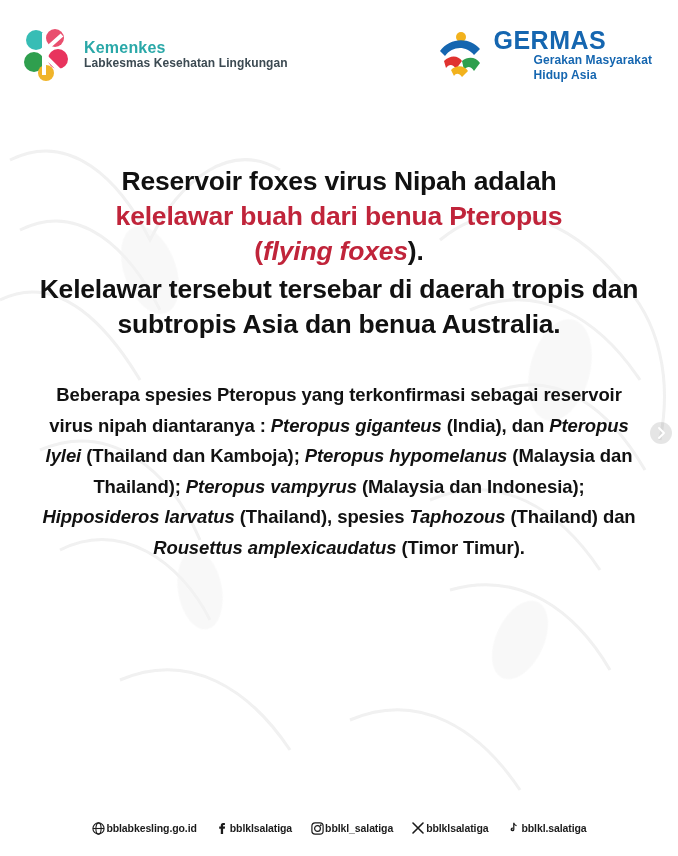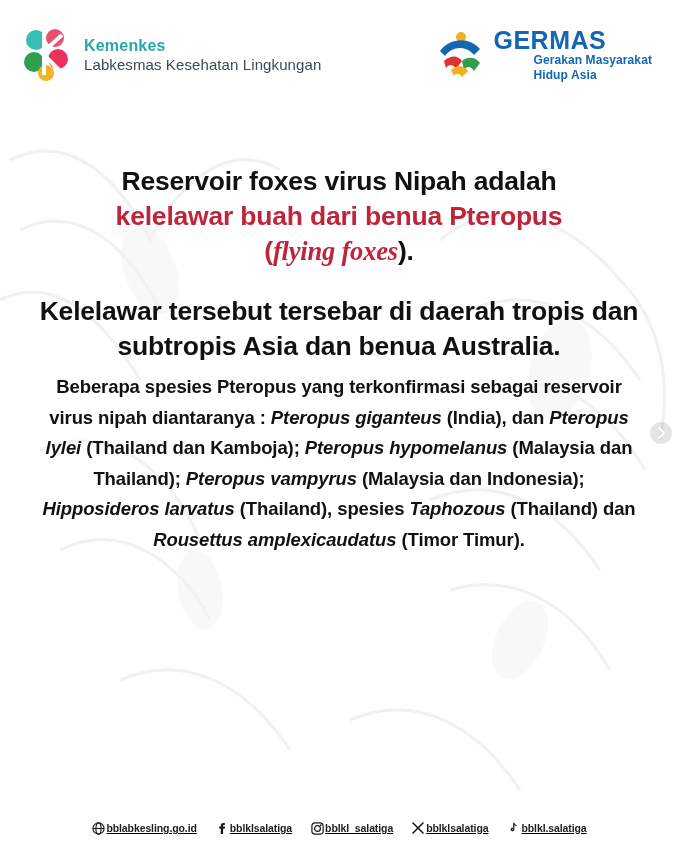--- a/index.html
+++ b/index.html
@@ -46,22 +46,22 @@
   }
   .kemenkes-logo { width: 52px; height: 52px; flex: none; }
   .kemenkes-text { line-height: 1.15; }
   .kemenkes-title {
     font-size: 16px;
     font-weight: bold;
     color: #2aa8a8;
     letter-spacing: .2px;
   }
   .kemenkes-sub {
-    font-size: 15px;
-    font-weight: normal;
+    font-size: 12px;
+    font-weight: bold;
     color: #3c4a52;
     letter-spacing: .1px;
   }
   .germas {
     display: flex;
     align-items: center;
     gap: 7px;
   }
   .germas-mark { width: 52px; height: 48px; flex: none; }
   .germas-text { line-height: 1.05; }
@@ -88,33 +88,33 @@
     text-align: center;
   }
   .headline {
     font-size: 26.5px;
     font-weight: bold;
     color: #111111;
     line-height: 1.33;
     letter-spacing: -.2px;
   }
   .headline .hl-red { color: #c0243a; }
-  .headline .hl-italic { font-style: italic; font-family: Liberation Serif, serif; }
+  .headline .hl-italic { font-style: italic; }
 
   .headline-block2 {
-    margin-top: 24px;
+    margin-top: 2px;
     font-size: 26.5px;
     font-weight: bold;
     color: #111111;
     line-height: 1.33;
     letter-spacing: -.2px;
   }
 
   .body-text {
-    margin-top: 8px;
+    margin-top: 38px;
     font-size: 18.5px;
     font-weight: bold;
     color: #111111;
     line-height: 1.65;
     letter-spacing: -.1px;
   }
   .body-text i { font-style: italic; }
 
   
   .next-arrow {
@@ -140,21 +140,20 @@
     display: flex;
     align-items: center;
     justify-content: center;
     gap: 18px;
     z-index: 3;
   }
   .social {
     display: flex;
     align-items: center;
     gap: 1px;
-    text-decoration: underline;
   }
   .social .glyph {
     width: 14px; height: 14px;
     display: flex;
     align-items: center;
     justify-content: center;
     flex: none;
   }
   .social .handle {
     font-size: 10.5px;

